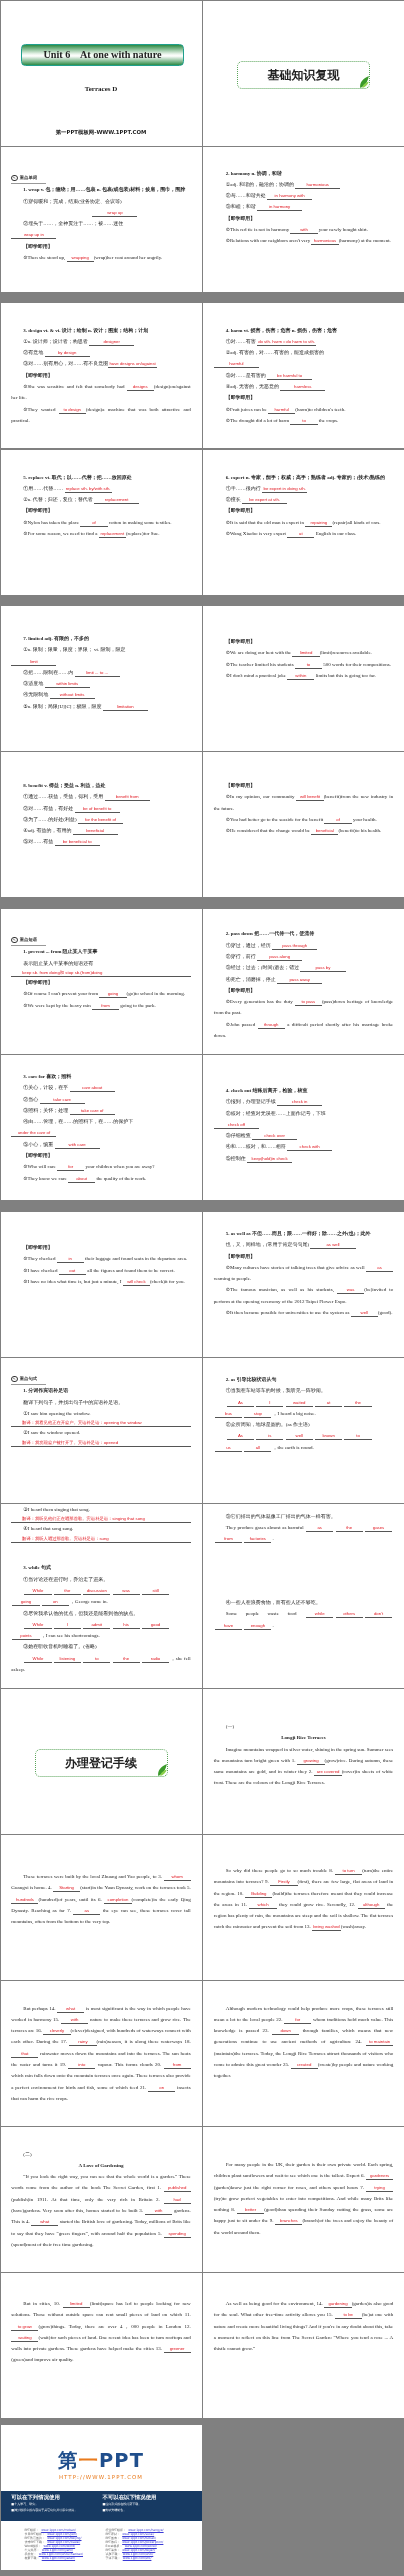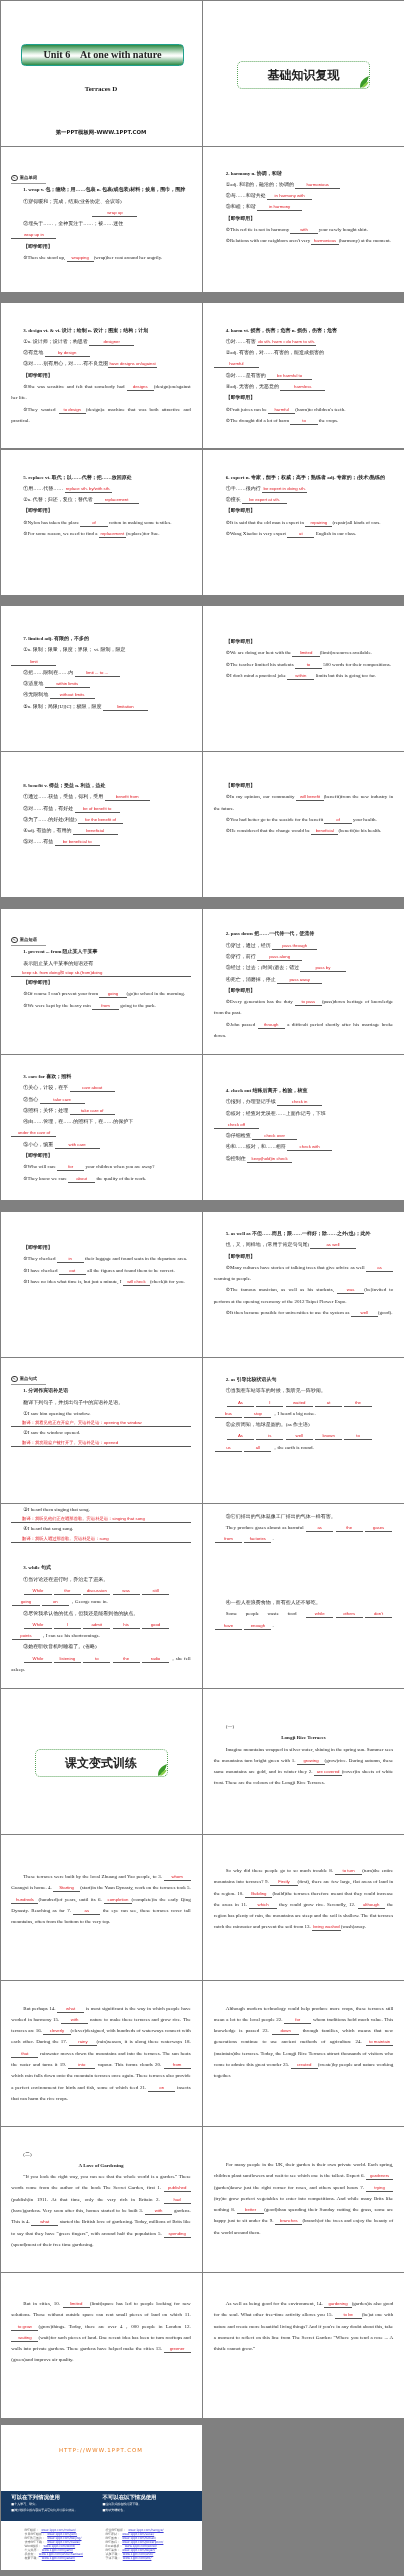--- a/index.html
+++ b/index.html
@@ -292,21 +292,21 @@
   </div>
   <div class="slide right" style="top:1543px;">
     <div class="sc" style="top:54px;">
       <div class="row">④一些人在浪费食物，而有些人还不够吃。</div>
       <div class="row" id="s2-3"><span>Some people waste food </span><span class="ans" style="margin: 0px 1.1px;">while</span><span class="ans" style="margin: 0px 1.1px;">others</span><span class="ans" style="margin: 0px 1.1px;">don't</span><span class="ans" style="margin: 0px 1.1px;">have</span><span class="ans" style="margin: 0px 1.1px;">enough</span><span>.</span></div>
     </div>
   </div>
 
   <div class="slide left" style="top:1689px;">
     <div class="sect-box">
-      <span>课文变式训练</span>
+      <span>办理登记手续</span>
       <svg class="leaf" viewBox="0 0 22 26">
           <path d="M4 24 C2 14 10 6 20 2 C18 12 14 20 4 24Z" fill="#3a9a2a"></path>
           <path d="M8 24 C8 18 14 14 20 12 C18 18 14 22 8 24Z" fill="#8bd04a"></path>
         </svg>
     </div>
   </div>
   <div class="slide right" style="top:1689px;">
     <div class="sc" style="top:32px;">
       <div class="row">(一)</div>
       <div class="row center">Longji Rice Terraces</div>
@@ -355,20 +355,21 @@
       </div>
   </div>
   <div class="slide right" style="top:2273px;">
     <div class="sc" style="top:25px;">
         <div class="row"><span>As well as being good for the environment, 14. </span><span class="ans">gardening</span><span>(garden)is also good for the soul. What other free-time activity allows you 15. </span><span class="ans">to be</span><span>(be)at one with nature and create more beautiful living things? And if you're in any doubt about this, take a moment to reflect on this line from The Secret Garden: “Where you tend a rose ... A thistle cannot grow.”</span></div>
       </div>
   </div>
 
   <div class="slide left" style="top:2425px;">
     <div class="logo-area">
+      <div class="logo"><span>第</span><span class="dash">一</span><span>PPT</span></div>
       <div class="logo-url">HTTP://WWW.1PPT.COM</div>
     </div>
     <div class="blue-band">
       <div class="bcol" style="left:10.8px;">
         <div class="bt">可以在下列情况使用</div>
         <div class="bi">■个人学习、研究。</div>
         <div class="bi">■拷贝模板中的内容用于其它幻灯片母版中使用。</div>
       </div>
       <div class="bcol" style="left:102px;">
         <div class="bt">不可以在以下情况使用</div>

